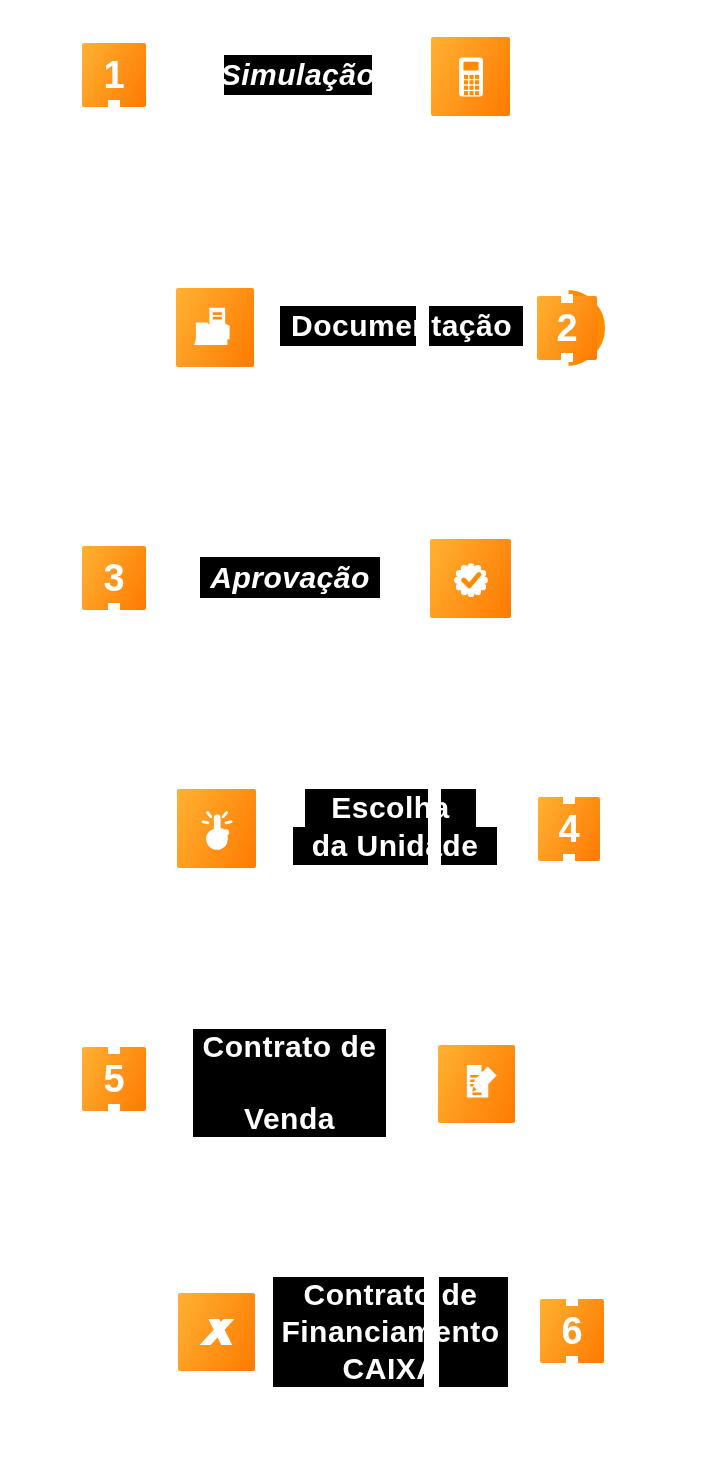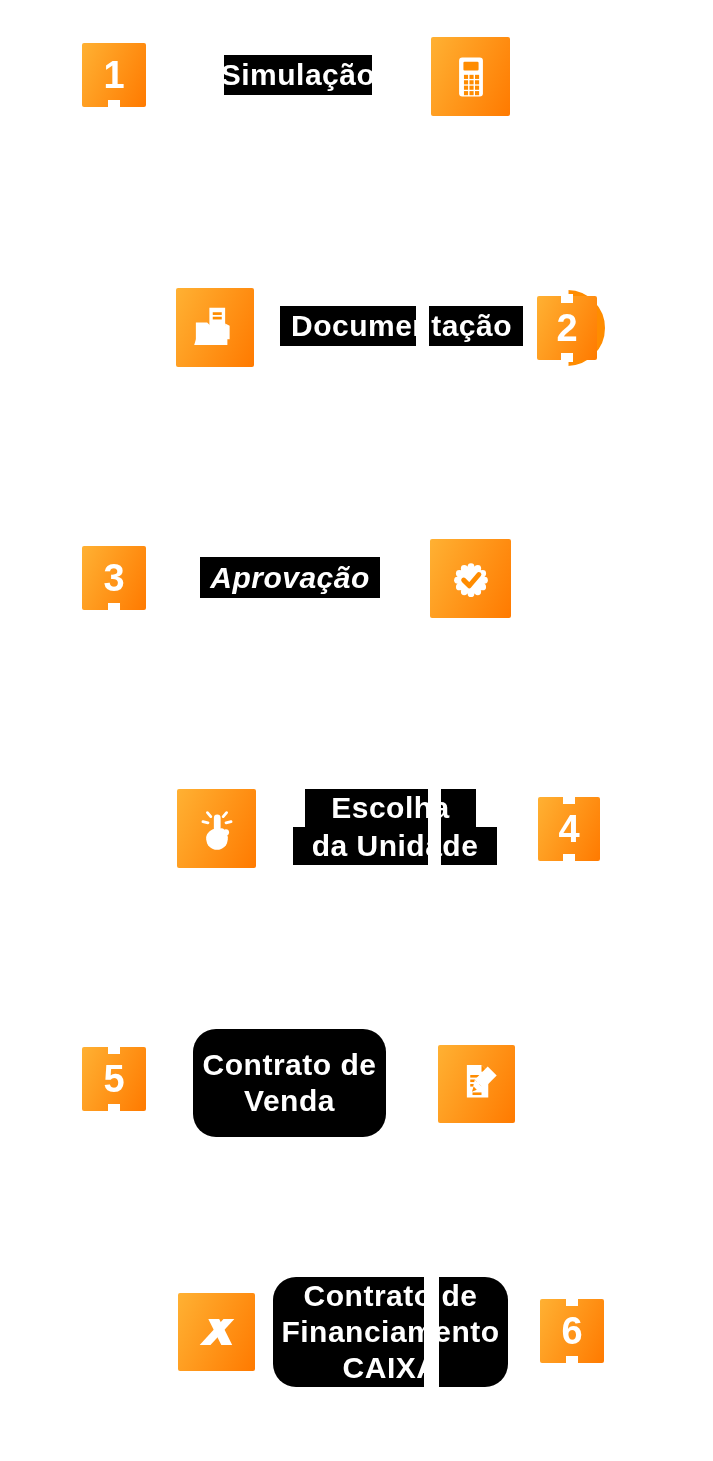--- a/index.html
+++ b/index.html
@@ -26,33 +26,33 @@
 
   .iconbox{position:absolute;background:linear-gradient(115deg,var(--grad-light),var(--grad-dark));
            display:flex;align-items:center;justify-content:center;border-radius:2px;z-index:2;}
 
   
   .line{display:flex;align-items:center;justify-content:center;background:var(--label-bg);
         color:var(--label-text);font-weight:bold;font-size:30px;white-space:nowrap;
         overflow:hidden;letter-spacing:.5px;z-index:2;}
   .lineabs{position:absolute;}
   .label-solid{position:absolute;background:var(--label-bg);display:flex;flex-direction:column;
-               align-items:center;justify-content:center;z-index:2;border-radius:23px;}
+               align-items:center;justify-content:space-between;z-index:2;}
   .label-solid .line{background:transparent;overflow:visible;height:36px;}
 
   
   .strip{position:absolute;background:var(--bg);z-index:4;}
 
   
   .arc{position:absolute;width:76px;height:76px;border-radius:50%;
        border:11px solid var(--arc);clip-path:inset(0 0 0 52%);z-index:1;}
 
   
   #b1{left:82px;top:43px;width:64px;height:64px;}
-  #l1{left:224px;top:55px;width:148px;height:40px;}
+  #l1{left:224px;top:55px;width:148px;height:40px;font-style:italic;}
   #i1{left:431px;top:37px;width:79px;height:79px;}
   
   #i2{left:176px;top:288px;width:78px;height:79px;}
   #l2{left:280px;top:306px;width:243px;height:40px;}
   #b2{left:537px;top:296px;width:60px;height:64px;}
   #arc2{left:529px;top:290px;}
   #st2{left:416px;top:303px;width:13px;height:46px;}
   
   #b3{left:82px;top:546px;width:64px;height:64px;}
   #l3{left:200px;top:557px;width:180px;height:41px;font-style:italic;}

